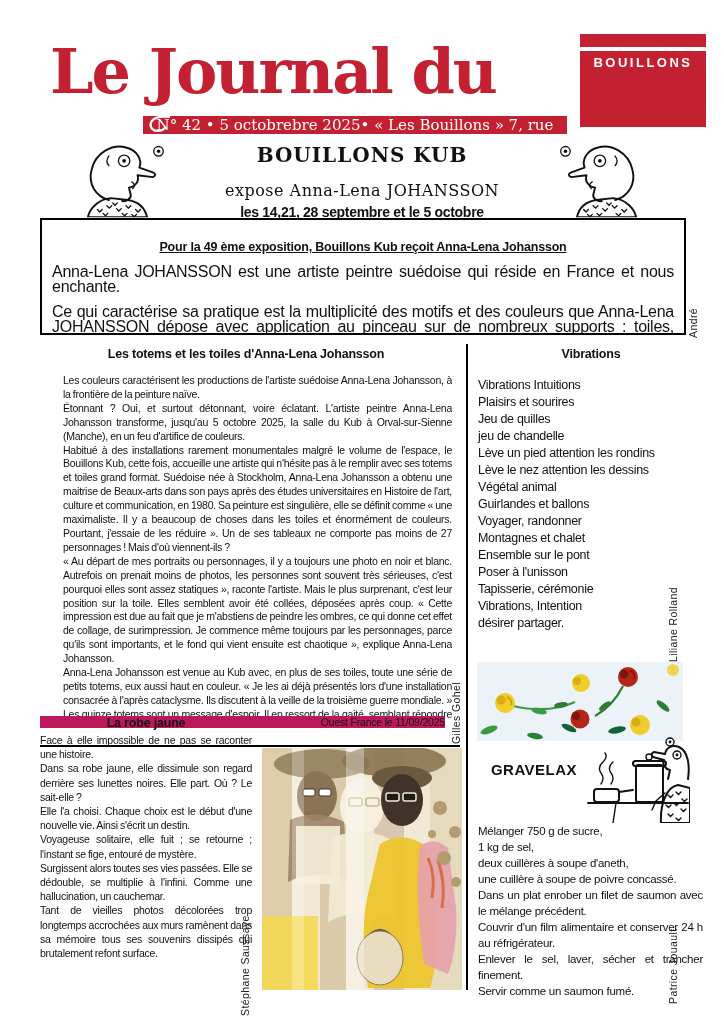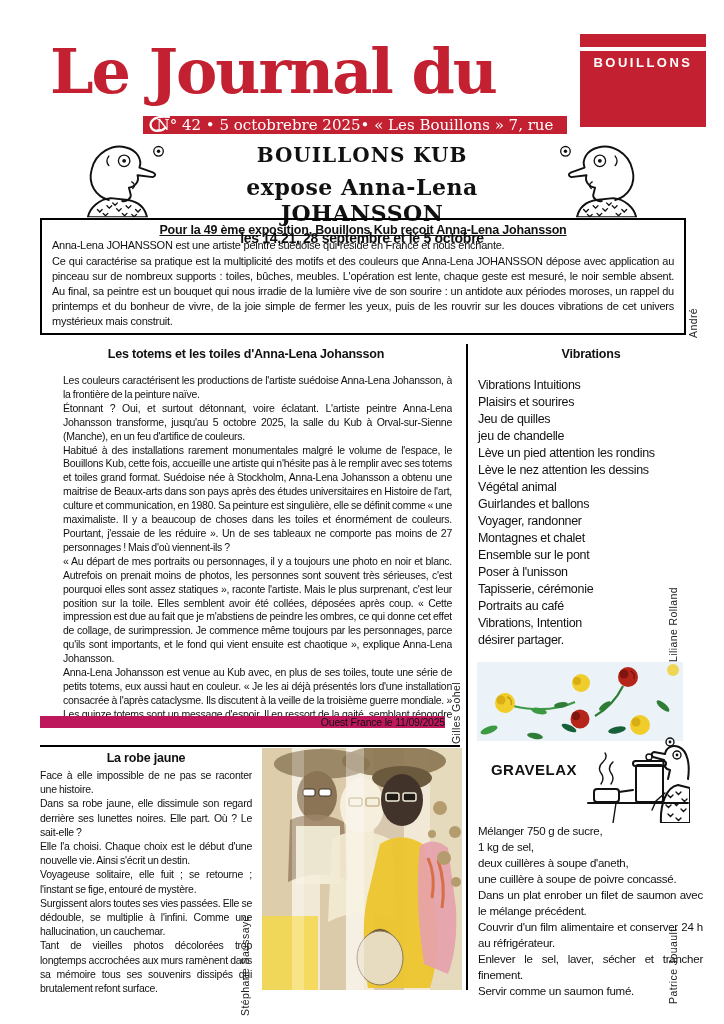--- a/index.html
+++ b/index.html
@@ -22,53 +22,53 @@
   .logo-line1{margin-top:21px;color:#fff;font-weight:bold;font-size:13px;letter-spacing:2.5px;}
   .logo-line2{color:#fff;font-weight:bold;font-size:44px;letter-spacing:7px;line-height:46px;text-indent:5px;}
   .issue-bar{
     position:absolute;left:143px;top:116px;width:424px;height:18px;background:var(--red);
     color:#fff;font-family:"DejaVu Serif",serif;font-size:15px;line-height:18px;text-align:center;
   }
   .issue-bar svg{position:absolute;left:2px;top:-5px;}
   
   .event-banner{position:absolute;left:162px;top:143px;width:400px;text-align:center;}
   .event-line1{font-family:"DejaVu Serif",serif;font-weight:bold;font-size:20px;letter-spacing:1px;}
-  .event-line2{font-family:"DejaVu Serif",serif;font-weight:bold;font-size:22px;letter-spacing:0.5px;margin-top:7px;}
+  .event-line2{font-family:"DejaVu Serif",serif;font-weight:normal;font-size:16px;letter-spacing:0.5px;margin-top:14px;}
   .event-dates{font-weight:bold;font-size:14px;letter-spacing:-0.3px;margin-top:4px;}
   .fig{position:absolute;top:140px;width:86px;height:78px;}
   .fig-left{left:84px;}
   .fig-right{left:554px;}
   
   .intro-box{
     position:absolute;left:40px;top:218px;width:646px;height:117px;
-    border:2px solid #000;box-sizing:border-box;padding:3px 10px;overflow:hidden;
+    border:2px solid #000;box-sizing:border-box;padding:20px 10px;overflow:hidden;
   }
   .intro-title{text-align:center;font-weight:bold;font-size:12.5px;text-decoration:underline;letter-spacing:-0.2px;}
-  .intro-box p{margin:1px 0 0 0;font-size:11px;line-height:15px;letter-spacing:-0.25px;text-align:justify;}
+  .intro-box p{margin:10px 0 0 0;font-size:16px;line-height:15px;letter-spacing:-0.25px;text-align:justify;}
   
   .v-divider{position:absolute;left:466px;top:344px;width:2px;height:646px;background:#000;}
   .h-rule-left{position:absolute;left:40px;top:745px;width:420px;height:2px;background:#000;}
   .col-title{font-weight:bold;font-size:12.5px;text-align:center;letter-spacing:-0.2px;}
   .totems{position:absolute;left:40px;top:347px;width:412px;}
   .totems .body{margin-top:13px;height:352px;overflow:hidden;margin-left:23px;}
   .totems p{margin:0;font-size:10.5px;line-height:13.9px;letter-spacing:-0.25px;word-spacing:-0.5px;text-align:justify;}
   .press-credit{
     position:absolute;left:40px;top:716px;width:405px;text-align:right;
     font-size:10.5px;letter-spacing:-0.2px;background:#be185d;
   }
   .vibrations{position:absolute;left:478px;top:347px;width:226px;}
   .vibrations .list{margin-top:16px;}
   .vibrations .list div{font-size:12.5px;line-height:17px;letter-spacing:-0.3px;}
   .roses{position:absolute;left:477px;top:662px;width:206px;height:79px;}
   .gravelax-title{position:absolute;left:478px;top:761px;width:112px;text-align:center;
     font-weight:bold;font-size:15px;letter-spacing:0.5px;}
   .cook-drawing{position:absolute;left:586px;top:735px;width:104px;height:88px;}
   .recipe{position:absolute;left:478px;top:823px;width:225px;}
   .recipe div{font-size:11.5px;line-height:16px;letter-spacing:-0.25px;text-align:justify;}
-  .robe{position:absolute;left:40px;top:751px;width:212px;}
+  .robe{position:absolute;left:40px;top:716px;width:212px;}
   .robe .body{margin-top:3px;height:238px;overflow:hidden;}
   .robe p{margin:0;font-size:10.5px;line-height:14.2px;letter-spacing:-0.25px;word-spacing:-0.5px;text-align:justify;}
   .painting{position:absolute;left:262px;top:748px;width:200px;height:242px;}
   
   .v-sig{
     position:absolute;writing-mode:vertical-rl;transform:rotate(180deg);
     font-size:10.5px;letter-spacing:0.4px;color:#222;white-space:nowrap;
   }
   .sig-andre{left:687px;top:280px;height:58px;}
   .sig-gilles{left:450px;top:664px;height:80px;}
@@ -146,21 +146,20 @@
         <div>jeu de chandelle</div>
         <div>Lève un pied attention les rondins</div>
         <div>Lève le nez attention les dessins</div>
         <div>Végétal animal</div>
         <div>Guirlandes et ballons</div>
         <div>Voyager, randonner</div>
         <div>Montagnes et chalet</div>
         <div>Ensemble sur le pont</div>
         <div>Poser à l'unisson</div>
         <div>Tapisserie, cérémonie</div>
-        <div>Portraits au café</div>
         <div>Vibrations, Intention</div>
         <div>désirer partager.</div>
       </div>
   </div>
   <div class="v-sig sig-liliane">Liliane Rolland</div>
 
   <svg class="roses" viewBox="0 0 206 79">
     <rect width="206" height="79" fill="#ecf3f8"></rect>
 
     <path d="M36,44 Q72,52 98,40" stroke="#3c9a44" stroke-width="2.2" fill="none"></path>

